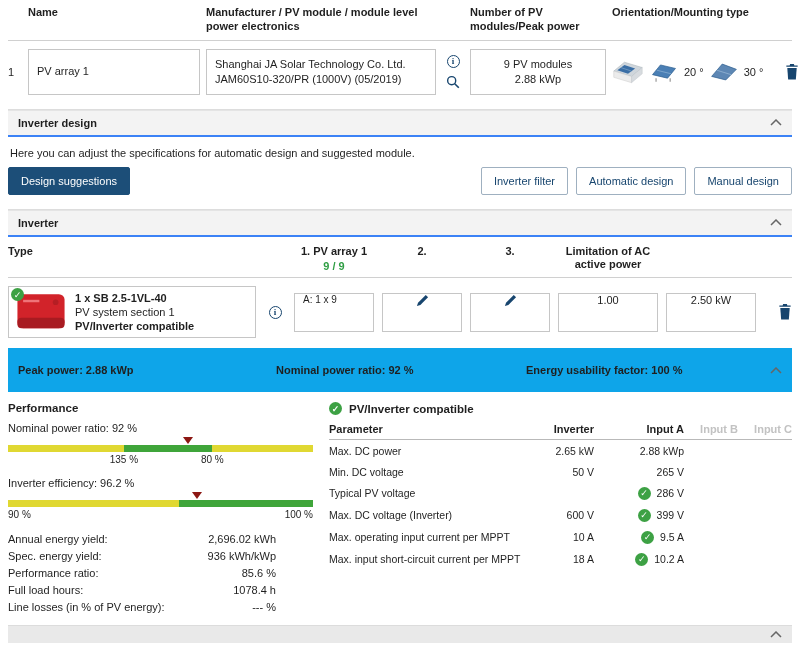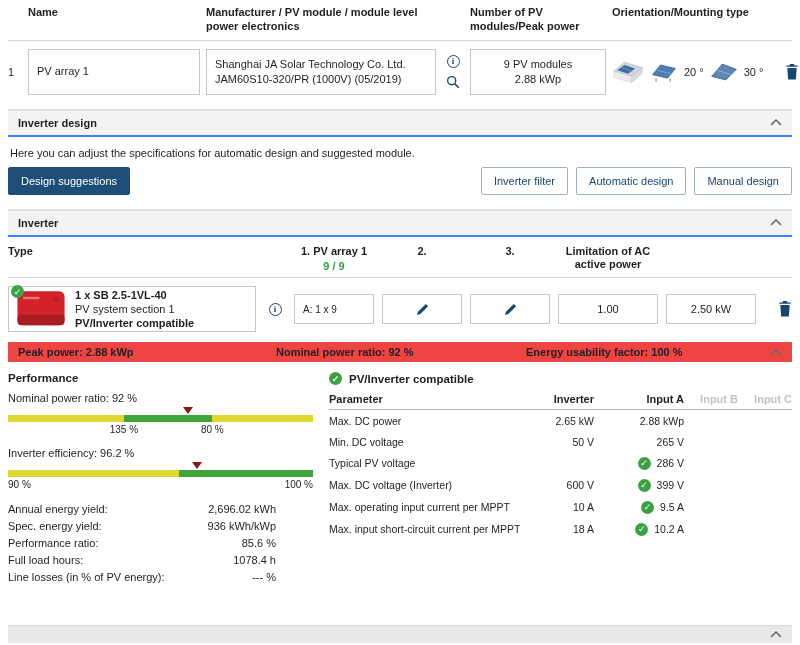--- a/index.html
+++ b/index.html
@@ -40,33 +40,33 @@
   .btn-group { margin-left: auto; display: flex; gap: 8px; }
   .btn-outline { background: #fff; color: #17456e; border: 1px solid #9fb0c0; padding: 7px 12px; font-size: 11px; cursor: pointer; border-radius: 2px; font-family: inherit; }
 
   
   .inv-grid { display: grid; grid-template-columns: 248px 22px 80px 80px 80px 100px 90px 28px; column-gap: 8px; align-items: center; }
   .inv-head { margin-top: 8px; padding-bottom: 5px; border-bottom: 1px solid #d0d0d0; align-items: start; }
   .inv-head .th { text-align: center; }
   .inv-head .th.left { text-align: left; }
   .sub-green { color: #2f9e44; font-weight: bold; text-align: center; margin-top: 2px; }
   .inv-row { margin-top: 8px; }
-  .inv-card { border: 1px solid #c6c6c6; height: 46px; display: flex; align-items: center; gap: 8px; padding: 3px 6px; }
+  .inv-card { border: 1px solid #c6c6c6; height: 52px; display: flex; align-items: center; gap: 8px; padding: 3px 6px; }
   .inv-img-wrap { position: relative; width: 52px; height: 40px; flex: 0 0 auto; }
   .badge { position: absolute; top: -4px; left: -4px; z-index: 2; }
   .check-circle { width: 13px; height: 13px; border-radius: 50%; background: #3da144; color: #fff; font-size: 9px; display: inline-flex; align-items: center; justify-content: center; }
   .check-circle::before { content: "✓"; }
   .inv-lines { line-height: 1.3; }
   .b { font-weight: bold; }
-  .inv-box { border: 1px solid #c6c6c6; height: 30px; display: flex; align-items: center; justify-content: center; cursor: pointer; background: #fff; }
+  .inv-box { border: 1px solid #c6c6c6; height: 39px; display: flex; justify-content: center; cursor: pointer; background: #fff; }
   .inv-box.left { justify-content: flex-start; padding-left: 8px; font-size: 10px; cursor: default; }
   .info-cell { display: flex; justify-content: center; }
 
   
-  .summary-bar { margin-top: 10px; background: #ef4444; padding: 4px 10px; display: flex; align-items: center; font-weight: bold; }
+  .summary-bar { margin-top: 10px; background: #0ea5e9; padding: 16px 10px; display: flex; align-items: center; font-weight: bold; }
   .sum-1 { flex: 0 0 258px; } .sum-2 { flex: 0 0 250px; } .sum-3 { flex: 1; }
 
   
   .details { display: flex; gap: 16px; margin-top: 10px; }
   .perf { flex: 0 0 305px; }
   .panel-title { font-weight: bold; font-size: 11.5px; }
   .bar-label { margin-top: 8px; }
   .gauge { position: relative; height: 33px; margin-top: 2px; }
   .gauge .bar { position: absolute; top: 9px; left: 0; width: 100%; height: 7px; display: flex; }
   .seg { height: 100%; }

